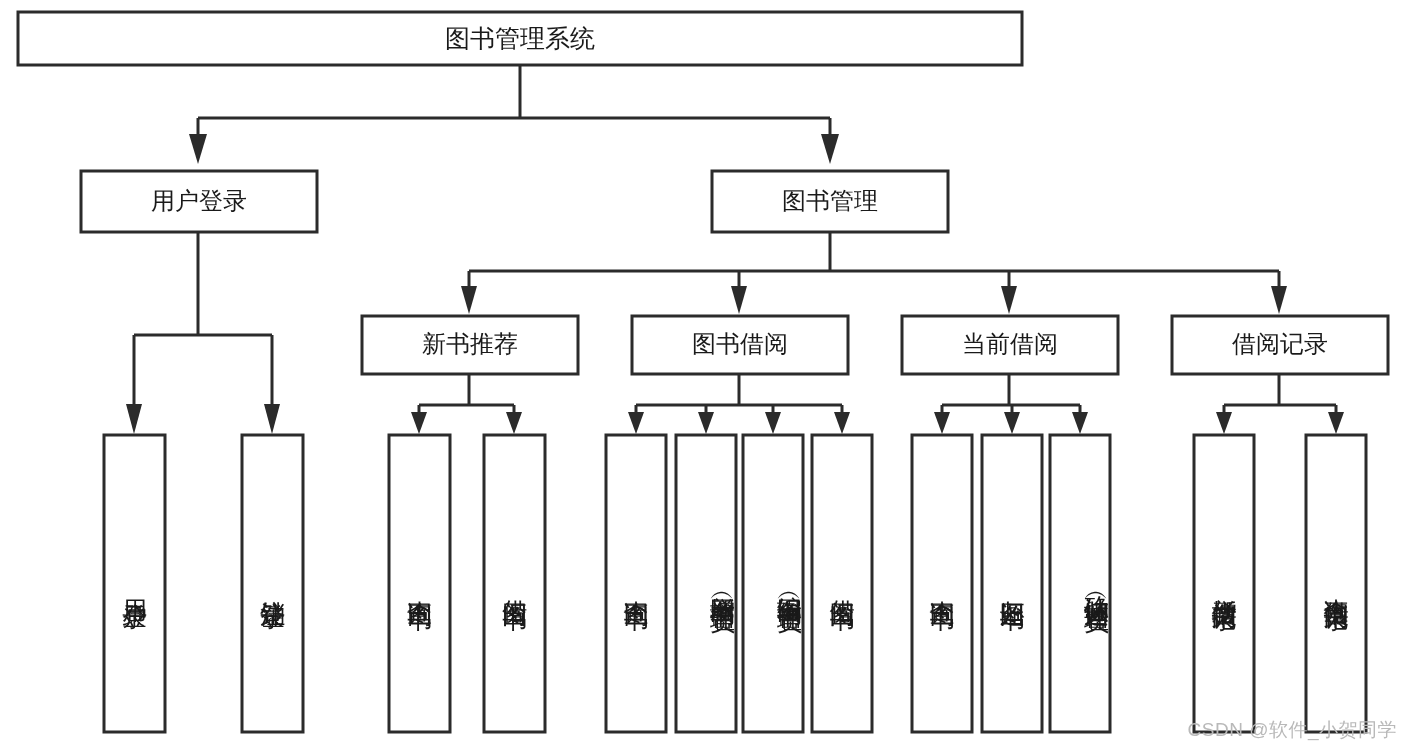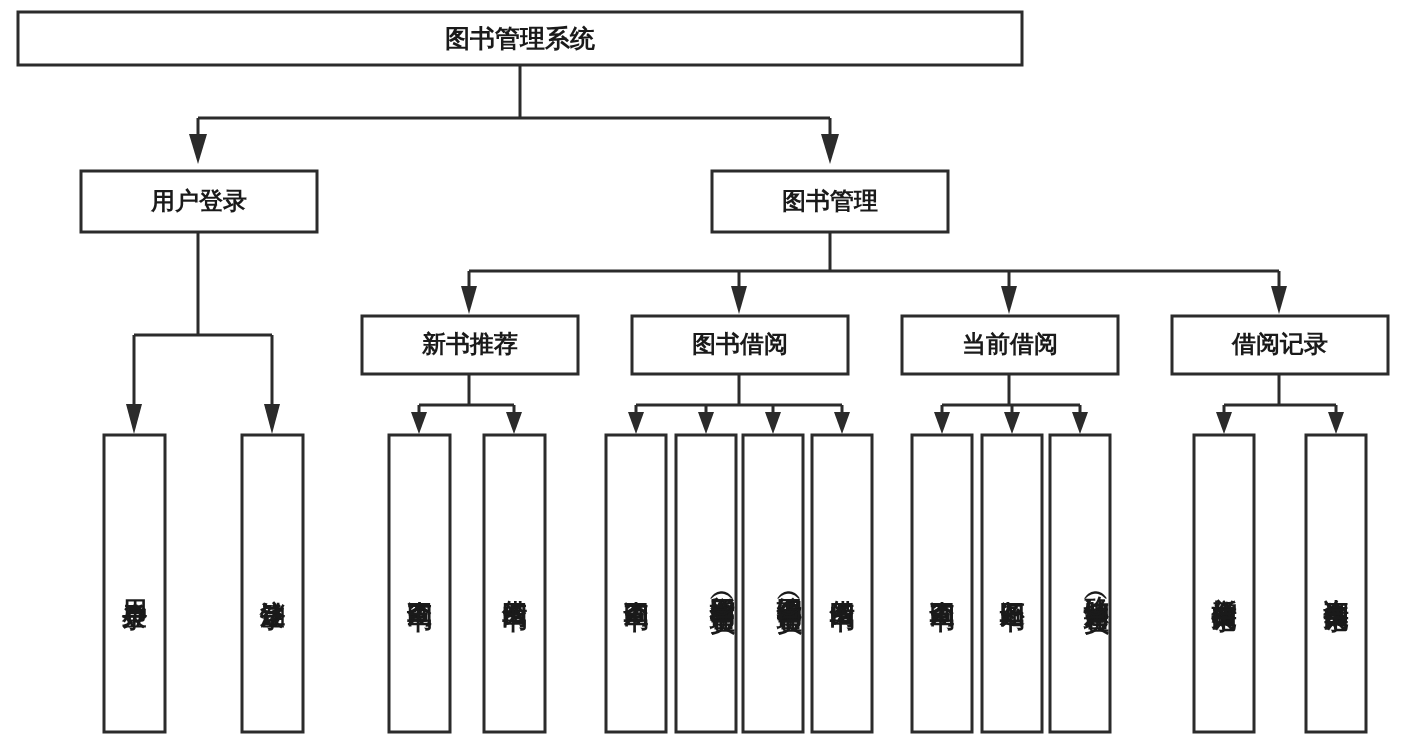--- a/index.html
+++ b/index.html
@@ -1,21 +1,21 @@
 <!DOCTYPE html>
 <html><head>
 <meta charset="utf-8">
 <style>
   html,body{margin:0;padding:0;background:#ffffff;}
   body{
     width:1405px;height:747px;
     font-family:"Liberation Sans","DejaVu Sans",sans-serif;
     overflow:hidden;position:relative;
   }
-  #diagram-root{position:absolute;left:0;top:0;width:1405px;height:747px;font-weight:bold;}
+  #diagram-root{position:absolute;left:0;top:0;width:1405px;height:747px;}
   svg{display:block;}
   .node-rect{fill:#ffffff;stroke:#2b2b2b;stroke-width:3;}
   .edge{stroke:#2b2b2b;stroke-width:3;fill:none;}
   .arrow-head{fill:#2b2b2b;stroke:none;}
   .node-label{
     font-family:"Liberation Sans","DejaVu Sans",sans-serif;
     fill:#1a1a1a;
     text-anchor:middle;
     dominant-baseline:middle;
   }
@@ -204,13 +204,14 @@
   <div class="vtext" style="position:absolute;left:676px;top:440px;width:60px;height:290px;display:flex;align-items:flex-start;justify-content:center;font-size:25px;color:#1a1a1a;line-height:1.1;">新增图书（管理员）</div>
   <div class="vtext" style="position:absolute;left:743px;top:440px;width:60px;height:290px;display:flex;align-items:flex-start;justify-content:center;font-size:25px;color:#1a1a1a;line-height:1.1;">编辑图书（管理员）</div>
   <div class="vtext" style="position:absolute;left:812px;top:435px;width:60px;height:297px;display:flex;align-items:center;justify-content:center;font-size:25px;color:#1a1a1a;line-height:1.1;">借阅图书</div>
   <div class="vtext" style="position:absolute;left:912px;top:435px;width:60px;height:297px;display:flex;align-items:center;justify-content:center;font-size:25px;color:#1a1a1a;line-height:1.1;">查询图书</div>
   <div class="vtext" style="position:absolute;left:982px;top:435px;width:60px;height:297px;display:flex;align-items:center;justify-content:center;font-size:25px;color:#1a1a1a;line-height:1.1;">归还图书</div>
   <div class="vtext" style="position:absolute;left:1050px;top:440px;width:60px;height:290px;display:flex;align-items:flex-start;justify-content:center;font-size:25px;color:#1a1a1a;line-height:1.1;">确认归还（管理员）</div>
   <div class="vtext" style="position:absolute;left:1194px;top:435px;width:60px;height:297px;display:flex;align-items:center;justify-content:center;font-size:25px;color:#1a1a1a;line-height:1.1;">新增借阅记录</div>
   <div class="vtext" style="position:absolute;left:1306px;top:435px;width:60px;height:297px;display:flex;align-items:center;justify-content:center;font-size:25px;color:#1a1a1a;line-height:1.1;">查询借阅记录</div>
 </div>
 
+<div class="watermark">CSDN @软件_小贺同学</div>
 </div>
 
 </body></html>

